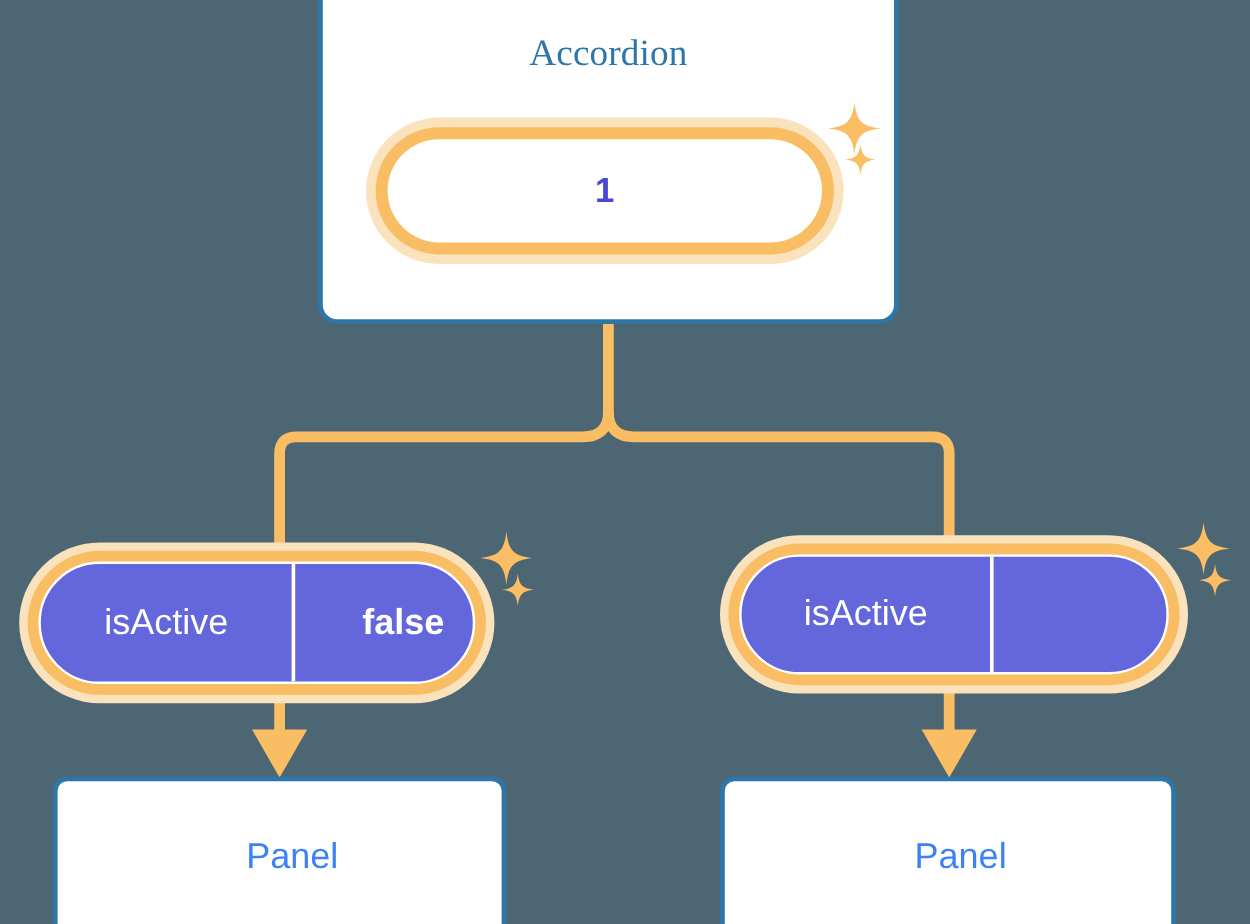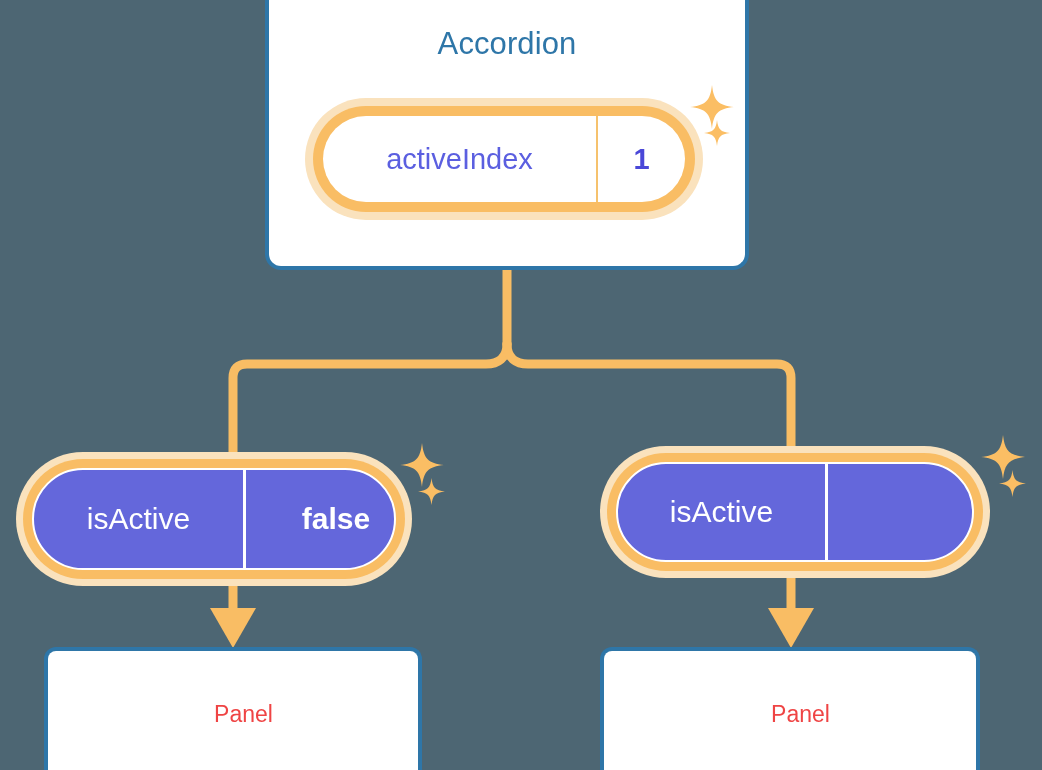--- a/index.html
+++ b/index.html
@@ -27,20 +27,21 @@
     border-radius:0 0 16px 16px;
     border-top:none;
     z-index:3;
   }
   #accordion-title{
     position:absolute;left:0;right:0;top:32px;
     text-align:center;
     font-size:31px;
     color:#2e76a8;
     letter-spacing:.1px;
+    font-family:Liberation Serif, serif;
   }
 
   
   .pill-wrap{position:absolute;z-index:4;}
   .pill-glow{
     position:absolute;left:0;top:0;right:0;bottom:0;
     background:#fae2bd;
     border-radius:999px;
   }
   .pill-ring{
@@ -106,21 +107,21 @@
   .panel-box{
     position:absolute;
     background:#ffffff;
     border:4px solid #2e76a8;
     border-radius:12px;
     box-sizing:border-box;
     display:flex;align-items:center;justify-content:center;
     z-index:3;
     overflow:hidden;
   }
-  .panel-box span{font-size:23px;color:#ef4444;margin-left:21px;}
+  .panel-box span{font-size:30px;color:#3b82f6;margin-left:21px;}
   #panel-left{left:44px;top:647px;width:378px;height:130px;border-bottom:none;border-radius:12px 12px 0 0;}
   #panel-right{left:600px;top:647px;width:380px;height:130px;border-bottom:none;border-radius:12px 12px 0 0;}
 
   
   .sparkle{position:absolute;z-index:6;}
   .sparkle svg{display:block;}
 </style>
 </head>
 <body>
 
@@ -143,21 +144,20 @@
   </svg>
 
   <div class="card" id="accordion-card">
     <div id="accordion-title">Accordion</div>
   </div>
 
   <div class="pill-wrap" id="activeindex-pill">
     <div class="pill-glow"></div>
     <div class="pill-ring"></div>
     <div class="pill-inner">
-      <div class="pill-key">activeIndex</div>
       <div class="pill-val">1</div>
     </div>
   </div>
 
   <div class="pill-wrap pill-purple" id="isactive-false-pill">
     <div class="pill-glow"></div>
     <div class="pill-ring"></div>
     <div class="pill-inner">
       <div class="pill-key">isActive</div>
       <div class="pill-val">false</div>

